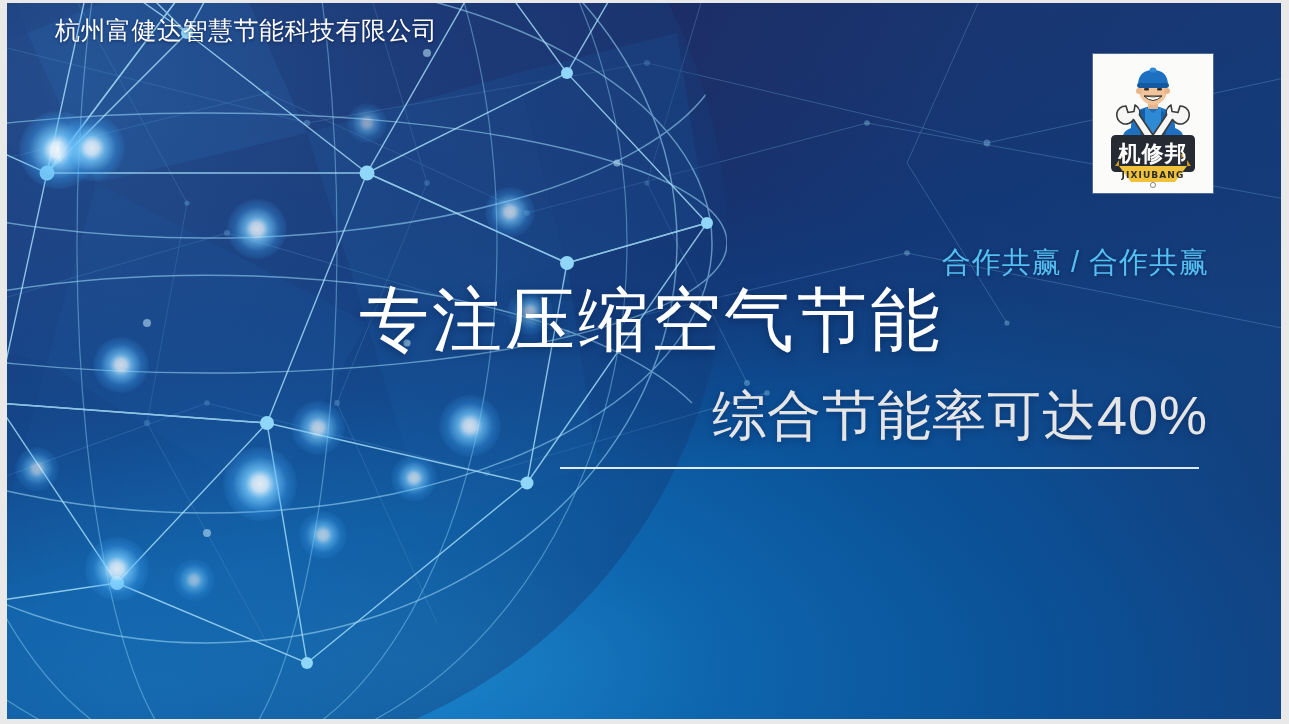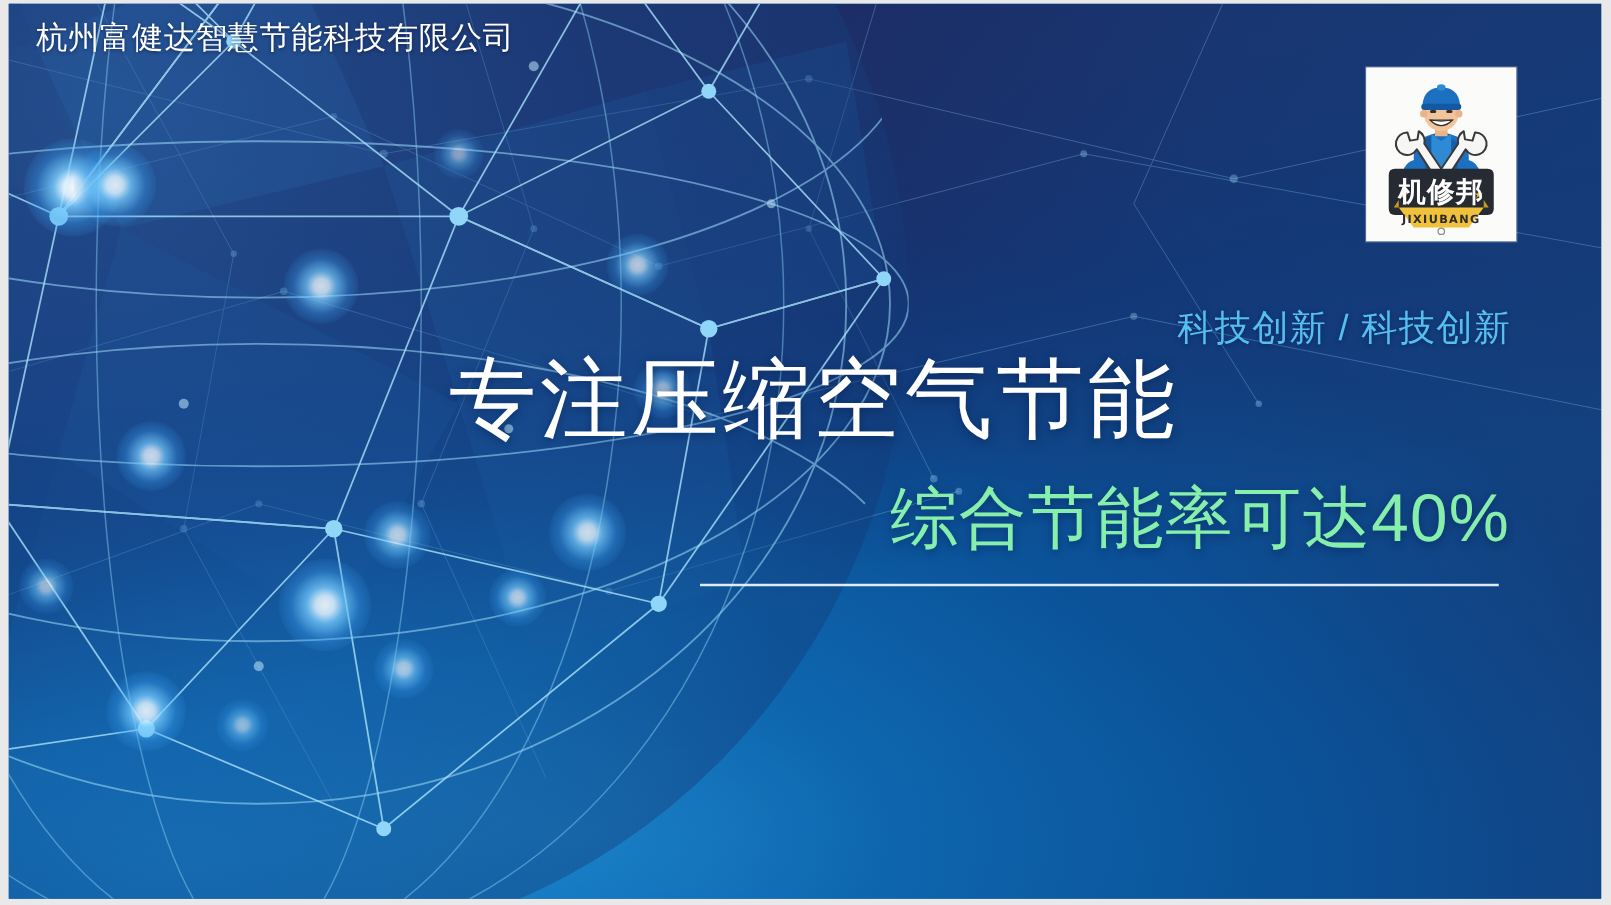--- a/index.html
+++ b/index.html
@@ -47,21 +47,21 @@
   .mesh-far{position:absolute; inset:0;}
   .mesh-far svg{display:block;width:100%;height:100%;}
 
   .glow{
     position:absolute;border-radius:50%;pointer-events:none;
     background:radial-gradient(circle, #ffffff 0%, #ddf2ff 14%, rgba(120,205,255,.85) 28%, rgba(60,160,240,.40) 52%, rgba(40,130,220,0) 76%);
   }
 
   
   #company{
-    position:absolute; left:22px; top:12px;
+    position:absolute; left:48px; top:12px;
     color:#ffffff;
     font-size:25px; line-height:1.2;
     letter-spacing:.5px;
     font-family:"Liberation Sans","DejaVu Sans",sans-serif;
     text-shadow:0 1px 3px rgba(0,10,40,.55);
     white-space:nowrap;
   }
 
   
   #logo{
@@ -89,21 +89,21 @@
     font-size:70px; line-height:1.02;
     letter-spacing:3px;
     font-family:"Liberation Serif","DejaVu Serif",serif;
     white-space:nowrap;
     text-shadow:0 2px 8px rgba(0,25,70,.50);
   }
 
   
   #subline{
     position:absolute; right:73px; top:383px;
-    color:#86efac;
+    color:#e5e5e5;
     font-size:54px; line-height:1.08;
     letter-spacing:1px;
     font-weight:400;
     font-family:"Liberation Sans","DejaVu Sans",sans-serif;
     white-space:nowrap;
     text-shadow:0 2px 7px rgba(0,25,70,.45);
     text-align:right;
   }
 
   
@@ -282,21 +282,21 @@
     <div class="glow" style="left:478px; top:184px; width:50px;  height:50px;  opacity:.70;"></div>
     <div class="glow" style="left:500px; top:286px; width:46px;  height:46px;  opacity:.62;"></div>
     <div class="glow" style="left:78px;  top:534px; width:64px;  height:64px;  opacity:.85;"></div>
     <div class="glow" style="left:292px; top:508px; width:48px;  height:48px;  opacity:.66;"></div>
     <div class="glow" style="left:8px;   top:444px; width:44px;  height:44px;  opacity:.60;"></div>
     <div class="glow" style="left:166px; top:556px; width:42px;  height:42px;  opacity:.55;"></div>
     <div class="glow" style="left:340px; top:100px; width:40px;  height:40px;  opacity:.50;"></div>
 
     <div id="company">杭州富健达智慧节能科技有限公司</div>
 
-    <div id="tagline">科技创新 / 科技创新</div>
+    <div id="tagline">合作共赢 / 合作共赢</div>
 
     <div id="headline">专注压缩空气节能</div>
 
     <div id="subline">综合节能率可达40%</div>
 
     <div id="divider"></div>
 
     <div id="logo">
       <svg viewBox="0 0 120 139">
         <rect x="0" y="0" width="120" height="139" fill="#fbfbf9"></rect>

